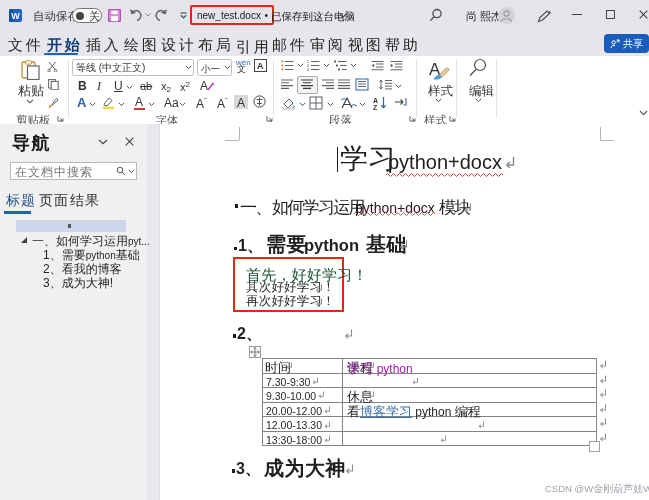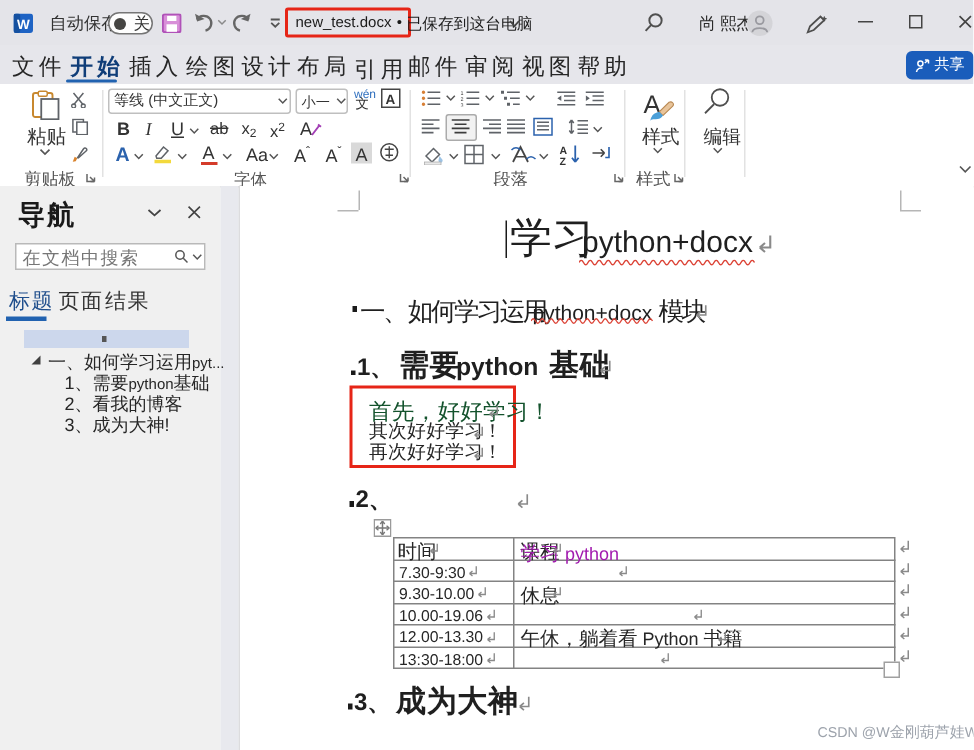--- a/index.html
+++ b/index.html
@@ -440,23 +440,23 @@
 <div class="abs" style="left:262px;top:401.8px;width:335px;height:1px;background:#838383"></div>
 <div class="abs" style="left:262px;top:416.4px;width:335px;height:1px;background:#838383"></div>
 <div class="abs" style="left:262px;top:431px;width:335px;height:1px;background:#838383"></div>
 
 <div class="abs" style="left:265px;top:361px;font-size:13px;color:#262626">时间</div>
 <div class="abs" style="left:347px;top:361px;font-size:13px;color:#262626">课程</div>
 <div class="abs" style="left:266px;top:376.5px;font-size:10.5px;color:#262626">7.30-9:30</div>
 <div class="abs" style="left:347px;top:362px;font-size:13px;color:#a21caf">学习 <span style="font-size:12px">python</span></div>
 <div class="abs" style="left:266px;top:391px;font-size:10.5px;color:#262626">9.30-10.00</div>
 <div class="abs" style="left:347px;top:390.2px;font-size:13px;color:#262626">休息</div>
-<div class="abs" style="left:266px;top:405.6px;font-size:10.5px;color:#262626">10.00-19.06</div>
+<div class="abs" style="left:266px;top:405.6px;font-size:10.5px;color:#262626">20.00-12.00</div>
+<div class="abs" style="left:347px;top:404.8px;font-size:13px;color:#262626">看<span style="color:#3b6fa8;text-decoration:underline">博客学习</span><span style="font-size:12px"> python </span>编程</div>
 <div class="abs" style="left:266px;top:420.2px;font-size:10.5px;color:#262626">12.00-13.30</div>
-<div class="abs" style="left:347px;top:419.4px;font-size:13px;color:#262626">午休，躺着看<span style="font-size:12px"> Python </span>书籍</div>
 <div class="abs" style="left:266px;top:434.8px;font-size:10.5px;color:#262626">13:30-18:00</div>
 
 <svg class="abs" style="left:285.5px;top:361.5px" width="7" height="8" viewBox="0 0 7 8">
       <path d="M5.5 0.5 v4.8 H1 M1 5.3 l2 -1.7 M1 5.3 l2 1.7" fill="none" stroke="#8a8a8a" stroke-width="0.9"></path>
     </svg>
 <svg class="abs" style="left:312px;top:376.8px" width="7" height="8" viewBox="0 0 7 8">
       <path d="M5.5 0.5 v4.8 H1 M1 5.3 l2 -1.7 M1 5.3 l2 1.7" fill="none" stroke="#8a8a8a" stroke-width="0.9"></path>
     </svg>
 <svg class="abs" style="left:317.5px;top:391.3px" width="7" height="8" viewBox="0 0 7 8">
       <path d="M5.5 0.5 v4.8 H1 M1 5.3 l2 -1.7 M1 5.3 l2 1.7" fill="none" stroke="#8a8a8a" stroke-width="0.9"></path>

